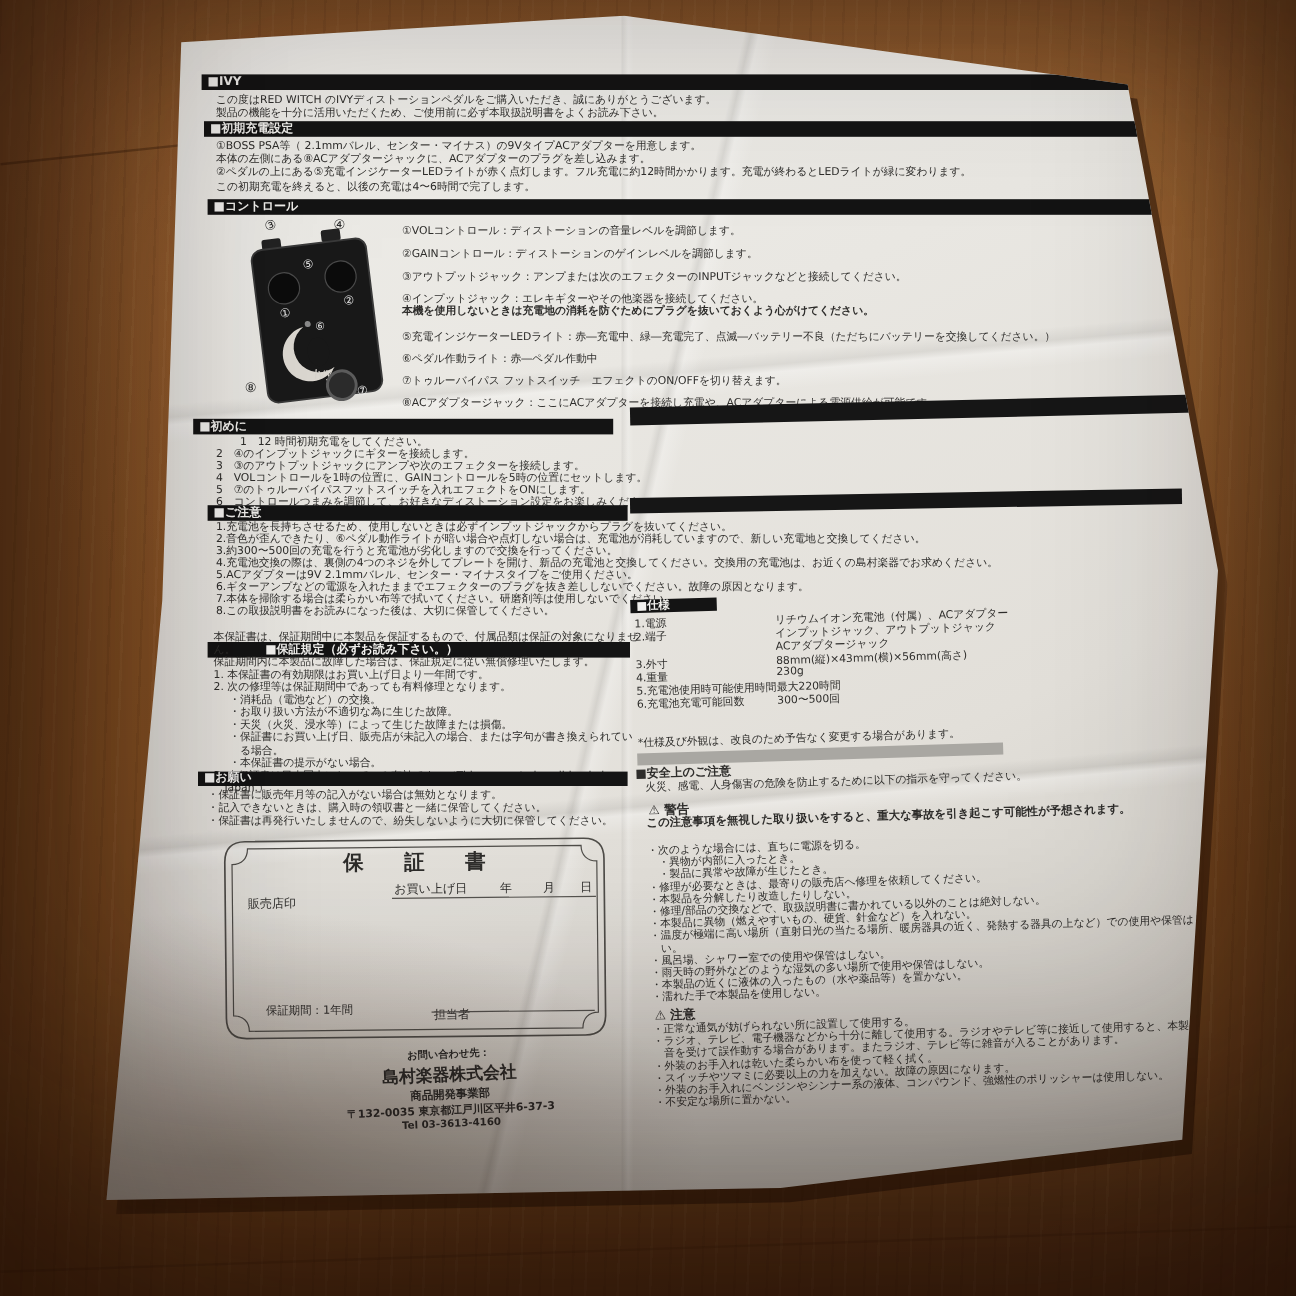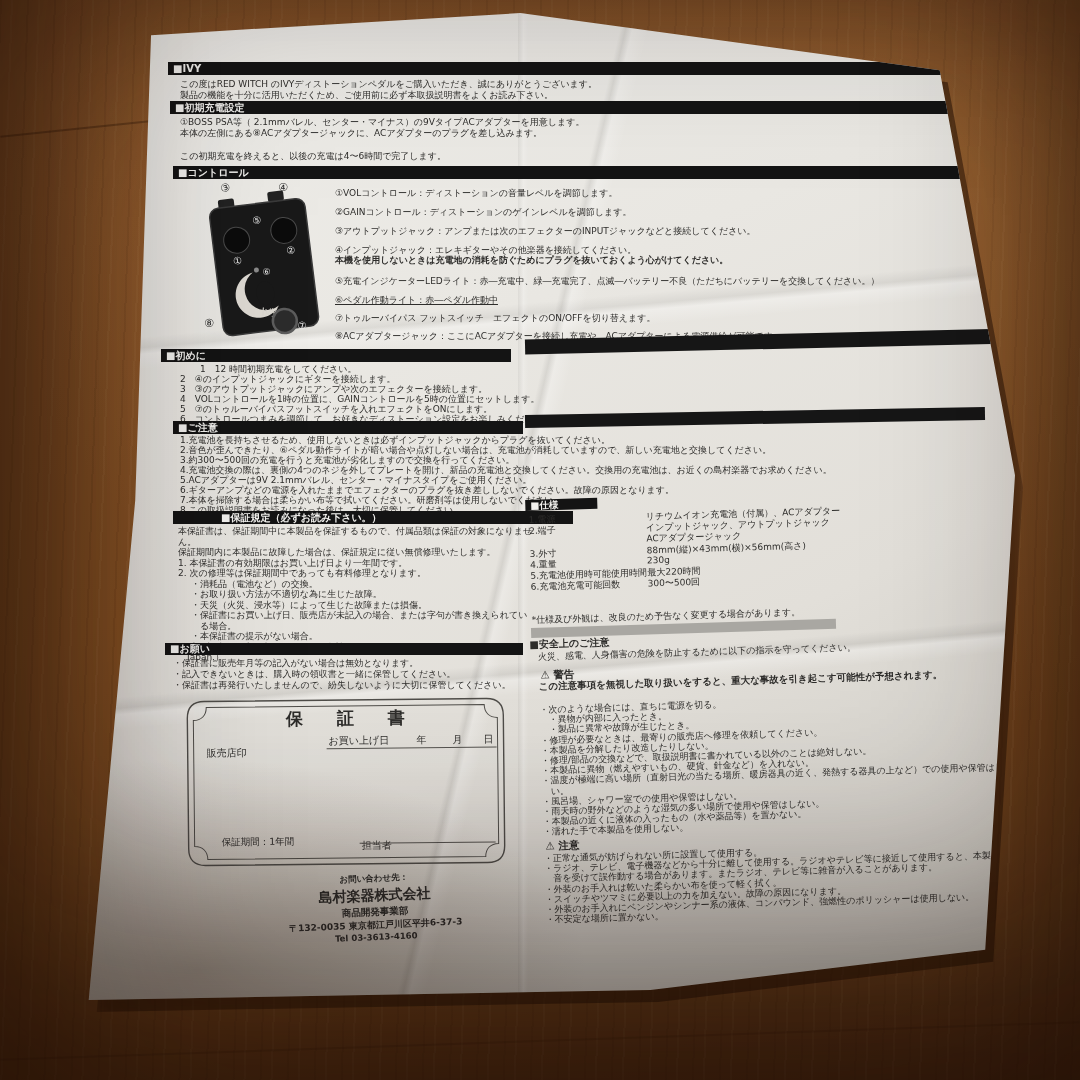--- a/index.html
+++ b/index.html
@@ -62,20 +62,21 @@
   <div class="paper">
     <div class="crease-v" style="left:433px;"></div>
 
     <div class="bar" style="left:83px;top:57px;width:845px;">■IVY</div>
     <div class="tline" style="left:95px;top:74px;">この度はRED WITCH のIVYディストーションペダルをご購入いただき、誠にありがとうございます。</div>
     <div class="tline" style="left:95px;top:85px;">製品の機能を十分に活用いただくため、ご使用前に必ず本取扱説明書をよくお読み下さい。</div>
 
     <div class="bar" style="left:85px;top:96px;width:843px;">■初期充電設定</div>
     <div class="tline" style="left:95px;top:112px;">①BOSS PSA等（ 2.1mmバレル、センター・マイナス）の9VタイプACアダプターを用意します。</div>
     <div class="tline" style="left:95px;top:123px;">本体の左側にある⑧ACアダプタージャックに、ACアダプターのプラグを差し込みます。</div>
+    <div class="tline" style="left:95px;top:134px;">②ペダルの上にある⑤充電インジケーターLEDライトが赤く点灯します。フル充電に約12時間かかります。充電が終わるとLEDライトが緑に変わります。</div>
     <div class="tline" style="left:95px;top:146px;text-align:right;">この初期充電を終えると、以後の充電は4〜6時間で完了します。</div>
 
     <div class="bar" style="left:88px;top:161px;width:843px;">■コントロール</div>
 
     <svg style="position:absolute;left:115px;top:176px;" width="130" height="160" viewBox="0 0 130 160">
       <text x="22" y="12" font-size="11" fill="#2a2a2a" transform="rotate(-20 22 12)">③</text>
       <text x="78" y="10" font-size="11" fill="#2a2a2a">④</text>
       <g transform="rotate(-7 65 85)">
         <rect x="26" y="14" width="16" height="10" rx="2" fill="#222"></rect>
         <rect x="76" y="12" width="16" height="10" rx="2" fill="#222"></rect>
@@ -95,21 +96,21 @@
       </g>
       <text x="4" y="146" font-size="11" fill="#2a2a2a">⑧</text>
     </svg>
 
     <div class="tline" style="left:250px;top:183px;">①VOLコントロール：ディストーションの音量レベルを調節します。</div>
     <div class="tline" style="left:250px;top:202px;">②GAINコントロール：ディストーションのゲインレベルを調節します。</div>
     <div class="tline" style="left:250px;top:221px;">③アウトプットジャック：アンプまたは次のエフェクターのINPUTジャックなどと接続してください。</div>
     <div class="tline" style="left:250px;top:240px;">④インプットジャック：エレキギターやその他楽器を接続してください。</div>
     <div class="tline b" style="left:250px;top:250px;">本機を使用しないときは充電地の消耗を防ぐためにプラグを抜いておくよう心がけてください。</div>
     <div class="tline" style="left:250px;top:271px;">⑤充電インジケーターLEDライト：赤―充電中、緑―充電完了、点滅―バッテリー不良（ただちにバッテリーを交換してください。）</div>
-    <div class="tline" style="left:250px;top:290px;text-decoration:underline;">⑥ペダル作動ライト：赤―ペダル作動中</div>
+    <div class="tline" style="left:250px;top:290px;">⑥ペダル作動ライト：赤―ペダル作動中</div>
     <div class="tline" style="left:250px;top:308px;">⑦トゥルーバイパス フットスイッチ　エフェクトのON/OFFを切り替えます。</div>
     <div class="tline" style="left:250px;top:326px;">⑧ACアダプタージャック：ここにACアダプターを接続し充電や、ACアダプターによる電源供給が可能です。</div>
 
     <div class="foldbar" style="left:440px;top:329px;width:488px;height:15px;transform:rotate(-1.3deg);"></div>
     <div class="bar" style="left:76px;top:344px;width:350px;">■初めに</div>
     <div class="tline" style="left:95px;top:359px;margin-left:20px;">1　12 時間初期充電をしてください。</div>
     <div class="tline" style="left:95px;top:369px;">2　④のインプットジャックにギターを接続します。</div>
     <div class="tline" style="left:95px;top:379px;">3　③のアウトプットジャックにアンプや次のエフェクターを接続します。</div>
     <div class="tline" style="left:95px;top:389px;">4　VOLコントロールを1時の位置に、GAINコントロールを5時の位置にセットします。</div>
     <div class="tline" style="left:95px;top:399px;">5　⑦のトゥルーバイパスフットスイッチを入れエフェクトをONにします。</div>
@@ -119,21 +120,21 @@
     <div class="bar" style="left:88px;top:416px;width:350px;">■ご注意</div>
     <div class="tline" style="left:95px;top:430px;">1.充電池を長持ちさせるため、使用しないときは必ずインプットジャックからプラグを抜いてください。</div>
     <div class="tline" style="left:95px;top:440px;">2.音色が歪んできたり、⑥ペダル動作ライトが暗い場合や点灯しない場合は、充電池が消耗していますので、新しい充電地と交換してください。</div>
     <div class="tline" style="left:95px;top:450px;">3.約300〜500回の充電を行うと充電池が劣化しますので交換を行ってください。</div>
     <div class="tline" style="left:95px;top:460px;">4.充電池交換の際は、裏側の4つのネジを外してプレートを開け、新品の充電池と交換してください。交換用の充電池は、お近くの島村楽器でお求めください。</div>
     <div class="tline" style="left:95px;top:470px;">5.ACアダプターは9V 2.1mmバレル、センター・マイナスタイプをご使用ください。</div>
     <div class="tline" style="left:95px;top:480px;">6.ギターアンプなどの電源を入れたままでエフェクターのプラグを抜き差ししないでください。故障の原因となります。</div>
     <div class="tline" style="left:95px;top:490px;">7.本体を掃除する場合は柔らかい布等で拭いてください。研磨剤等は使用しないでください。</div>
     <div class="tline" style="left:95px;top:500px;">8.この取扱説明書をお読みになった後は、大切に保管してください。</div>
 
-    <div class="bar" style="left:88px;top:506px;width:400px;padding-left:48px;">■保証規定（必ずお読み下さい。）</div>
+    <div class="bar" style="left:88px;top:530px;width:352px;padding-left:48px;">■保証規定（必ずお読み下さい。）</div>
     <div class="tblock stack" style="left:93px;top:521px;width:358px;">
       <div>本保証書は、保証期間中に本製品を保証するもので、付属品類は保証の対象になりません。</div>
       <div>保証期間内に本製品に故障した場合は、保証規定に従い無償修理いたします。</div>
       <div class="hang">1. 本保証書の有効期限はお買い上げ日より一年間です。</div>
       <div class="hang">2. 次の修理等は保証期間中であっても有料修理となります。</div>
       <div class="sub">・消耗品（電池など）の交換。</div>
       <div class="sub">・お取り扱い方法が不適切な為に生じた故障。</div>
       <div class="sub">・天災（火災、浸水等）によって生じた故障または損傷。</div>
       <div class="sub">・保証書にお買い上げ日、販売店が未記入の場合、または字句が書き換えられている場合。</div>
       <div class="sub">・本保証書の提示がない場合。</div>

